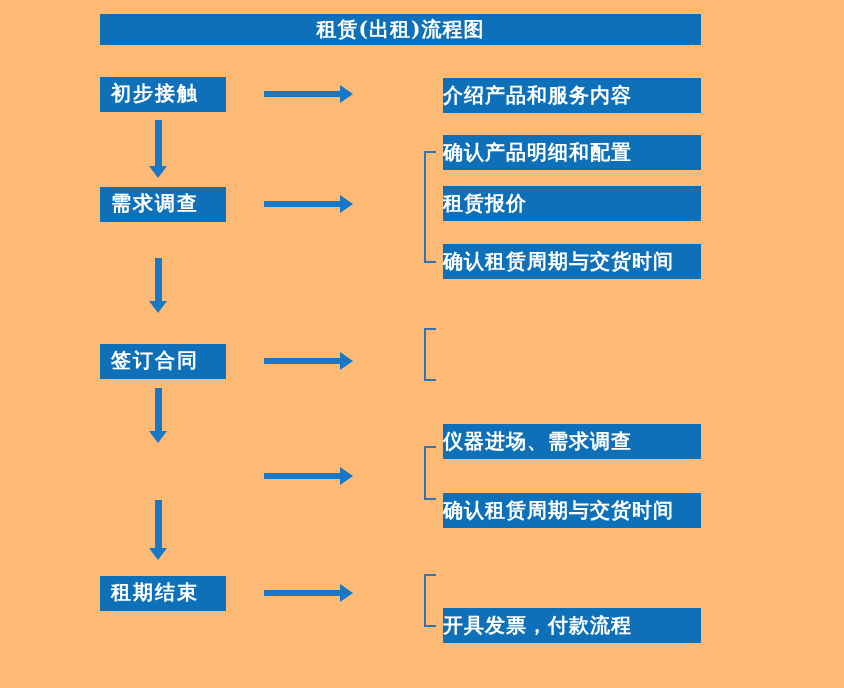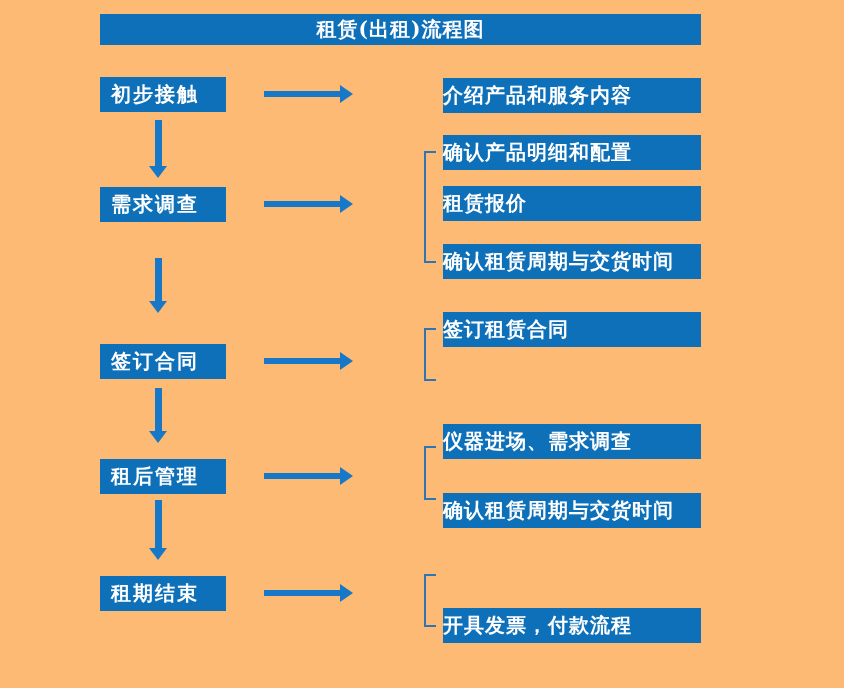--- a/index.html
+++ b/index.html
@@ -28,20 +28,21 @@
     left: 100px;
     width: 126px; height: 35px;
     background: var(--box-blue, #0e70b8);
     color: #ffffff;
     font-size: 20px;
     line-height: 35px;
     padding-left: 11px;
     box-sizing: border-box;
     letter-spacing: 2px;
     white-space: nowrap;
+    font-family: Liberation Mono, monospace;
   }
   .out-box {
     position: absolute;
     left: 443px;
     width: 258px; height: 35px;
     background: var(--box-blue, #0e70b8);
     color: #ffffff;
     font-size: 20px;
     line-height: 35px;
     box-sizing: border-box;
@@ -92,21 +93,20 @@
 </head>
 <body>
 
 <div class="canvas">
 
   <div class="title-bar">租赁(出租)流程图</div>
 
   <div class="step-box" style="top:77px">初步接触</div>
   <div class="step-box" style="top:187px">需求调查</div>
   <div class="step-box" style="top:344px">签订合同</div>
-  <div class="step-box" style="top:459px">租后管理</div>
   <div class="step-box" style="top:576px">租期结束</div>
 
   <div class="varrow" style="top:120px;height:46px"></div>
   <div class="varrow" style="top:258px;height:43px"></div>
   <div class="varrow" style="top:388px;height:43px"></div>
   <div class="varrow" style="top:500px;height:48px"></div>
 
   <div class="harrow" style="top:91px"></div>
   <div class="harrow" style="top:201px"></div>
   <div class="harrow" style="top:358px"></div>
@@ -115,18 +115,17 @@
 
   <div class="bracket" style="top:151px;height:112px"></div>
   <div class="bracket" style="top:328px;height:53px"></div>
   <div class="bracket" style="top:446px;height:54px"></div>
   <div class="bracket" style="top:574px;height:53px"></div>
 
   <div class="out-box" style="top:78px">介绍产品和服务内容</div>
   <div class="out-box" style="top:186px">租赁报价</div>
   <div class="out-box" style="top:135px">确认产品明细和配置</div>
   <div class="out-box" style="top:244px">确认租赁周期与交货时间</div>
-  <div class="out-box" style="top:312px">签订租赁合同</div>
   <div class="out-box" style="top:424px">仪器进场、需求调查</div>
   <div class="out-box" style="top:493px">确认租赁周期与交货时间</div>
   <div class="out-box" style="top:608px">开具发票，付款流程</div>
 
 </div>
 
 </body></html>

